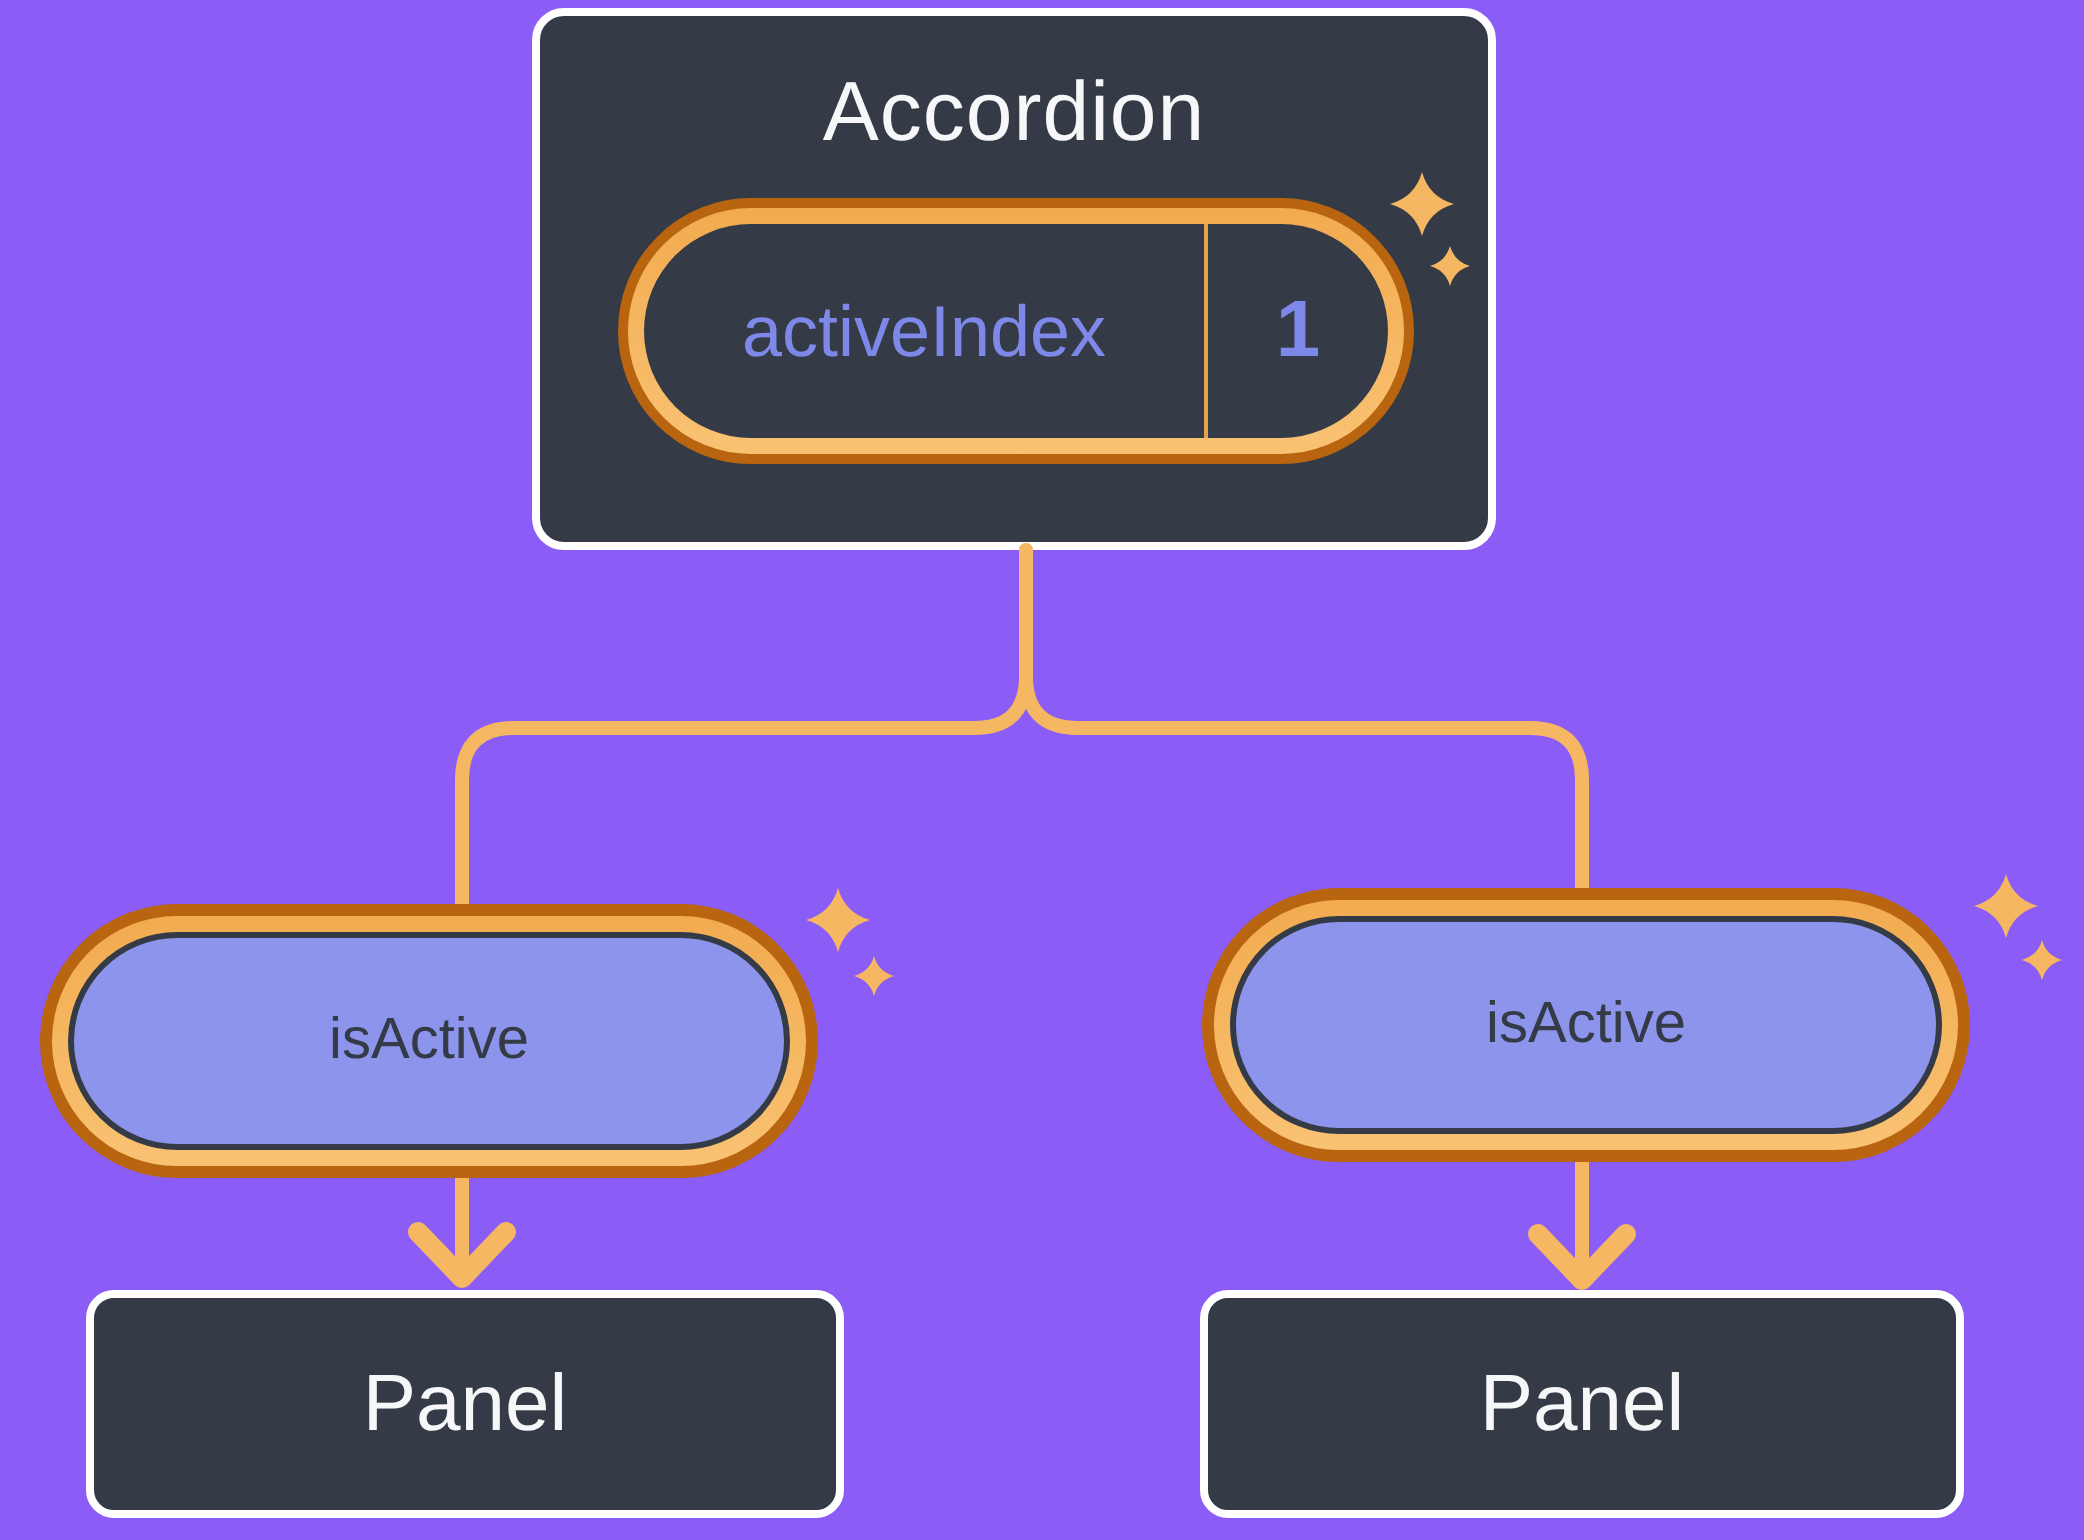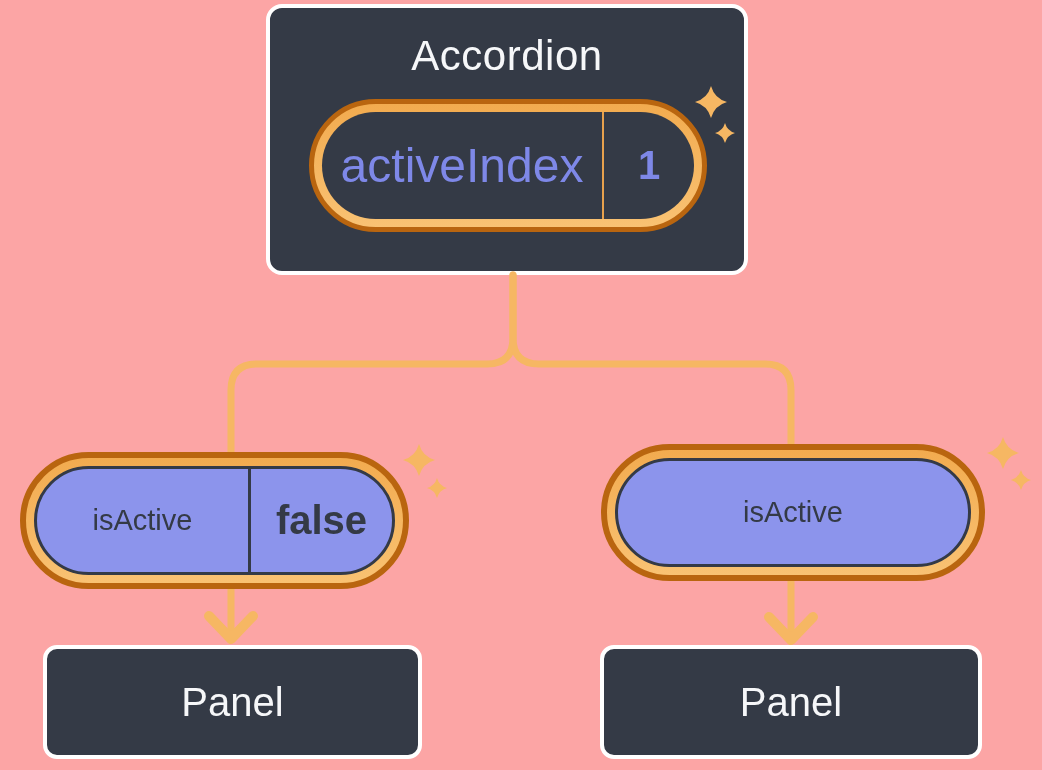--- a/index.html
+++ b/index.html
@@ -1,19 +1,19 @@
 <!DOCTYPE html>
 <html><head>
 <meta charset="utf-8">
 <style>
   html,body{margin:0;padding:0;background:#4b6570;}
   #canvas{
     position:relative;
     width:1042px;height:770px;
-    background:#fca5a5;
+    background:#8b5cf6;
     overflow:hidden;
     font-family:"Liberation Sans", sans-serif;
   }
   .node-box{
     position:absolute;
     background:#343a46;
     border:4px solid #ffffff;
     border-radius:16px;
     box-sizing:border-box;
   }
@@ -52,21 +52,21 @@
     align-items:stretch;
     overflow:hidden;
   }
   .state-inner{ background:#343a46; }
   .prop-inner{ background:#8c94ec; border:3px solid #343a46; }
   .cell{
     display:flex;align-items:center;justify-content:center;
     box-sizing:border-box;
   }
   .cell-name{ flex:1; }
-  .state-name{ color:#7e88e8; font-size:48px; }
+  .state-name{ color:#7e88e8; font-size:36px; }
   .state-value{
     width:92px; border-left:2px solid #e7a14d;
     color:#7e88e8; font-size:40px; font-weight:700;
   }
   .prop-name{ color:#343a46; font-size:29px; }
   .prop-value{
     border-left:3px solid #343a46;
     color:#343a46; font-size:40px; font-weight:700;
   }
   .layer{ position:absolute; left:0; top:0; pointer-events:none; }
@@ -110,21 +110,20 @@
   <div class="ring z3" style="left:309px;top:99px;width:398px;height:133px;">
     <div class="ring-inner state-inner">
       <div class="cell cell-name state-name">activeIndex</div>
       <div class="cell state-value">1</div>
     </div>
   </div>
 
   <div class="ring prop-ring z3" style="left:20px;top:452px;width:389px;height:137px;">
     <div class="ring-inner prop-inner">
       <div class="cell cell-name prop-name">isActive</div>
-      <div class="cell prop-value" style="width:144px;">false</div>
     </div>
   </div>
 
   <div class="ring prop-ring z3" style="left:601px;top:444px;width:384px;height:137px;">
     <div class="ring-inner prop-inner">
       <div class="cell cell-name prop-name">isActive</div>
     </div>
   </div>
 
 </div>

